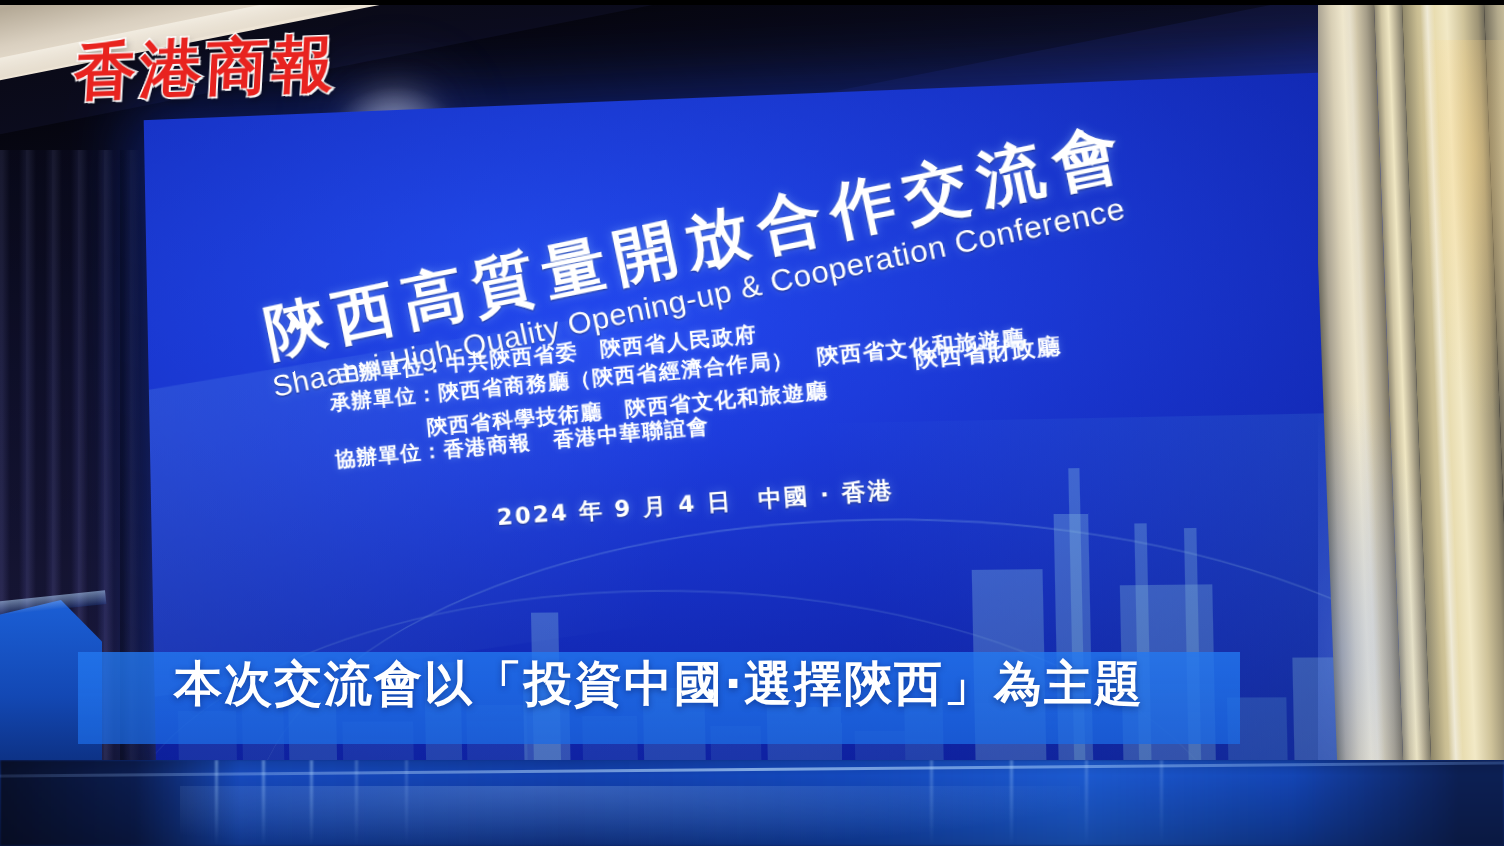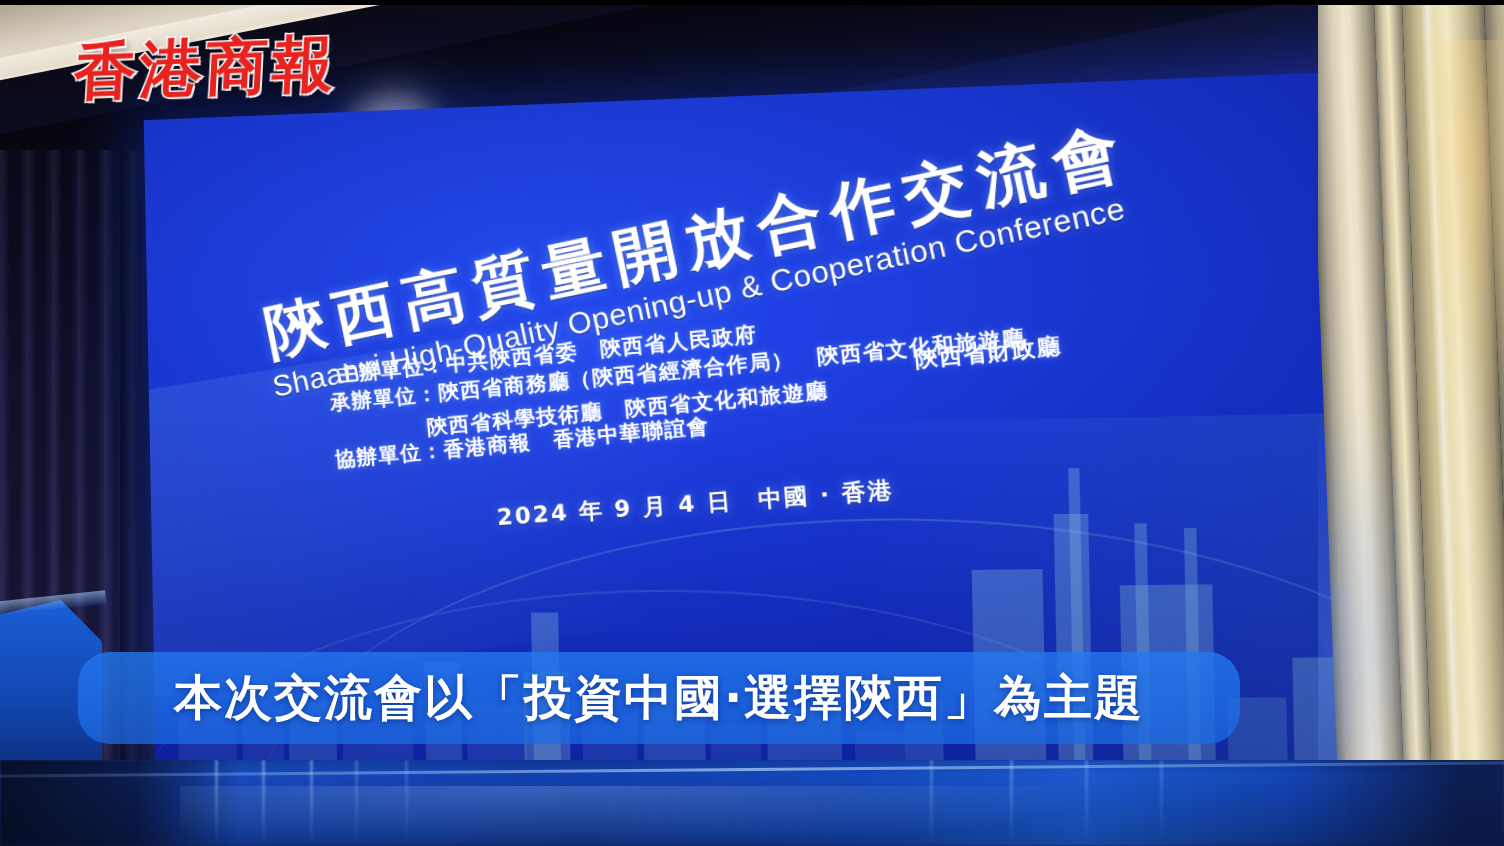--- a/index.html
+++ b/index.html
@@ -271,21 +271,21 @@
   .lectern-top{
     position:absolute;left:-6px;top:596px;width:112px;height:14px;
     background:linear-gradient(to bottom,rgba(180,215,255,.55),rgba(30,90,200,.2));
     transform:rotate(-6deg);
   }
 
   
   .caption{
     position:absolute;left:78px;top:652px;width:1162px;height:92px;
     background:linear-gradient(to bottom,rgba(35,120,240,.80),rgba(28,105,226,.76));
-    display:flex;align-items:center;justify-content:center;border-radius:32px;
+    display:flex;justify-content:center;
   }
   .caption-text{
     color:#ffffff;
     font-size:48px;
     font-weight:700;
     letter-spacing:2px;
     font-family:"DejaVu Sans","Liberation Sans",sans-serif;
     text-shadow:0 2px 6px rgba(0,20,80,.45);
     white-space:nowrap;
   }

